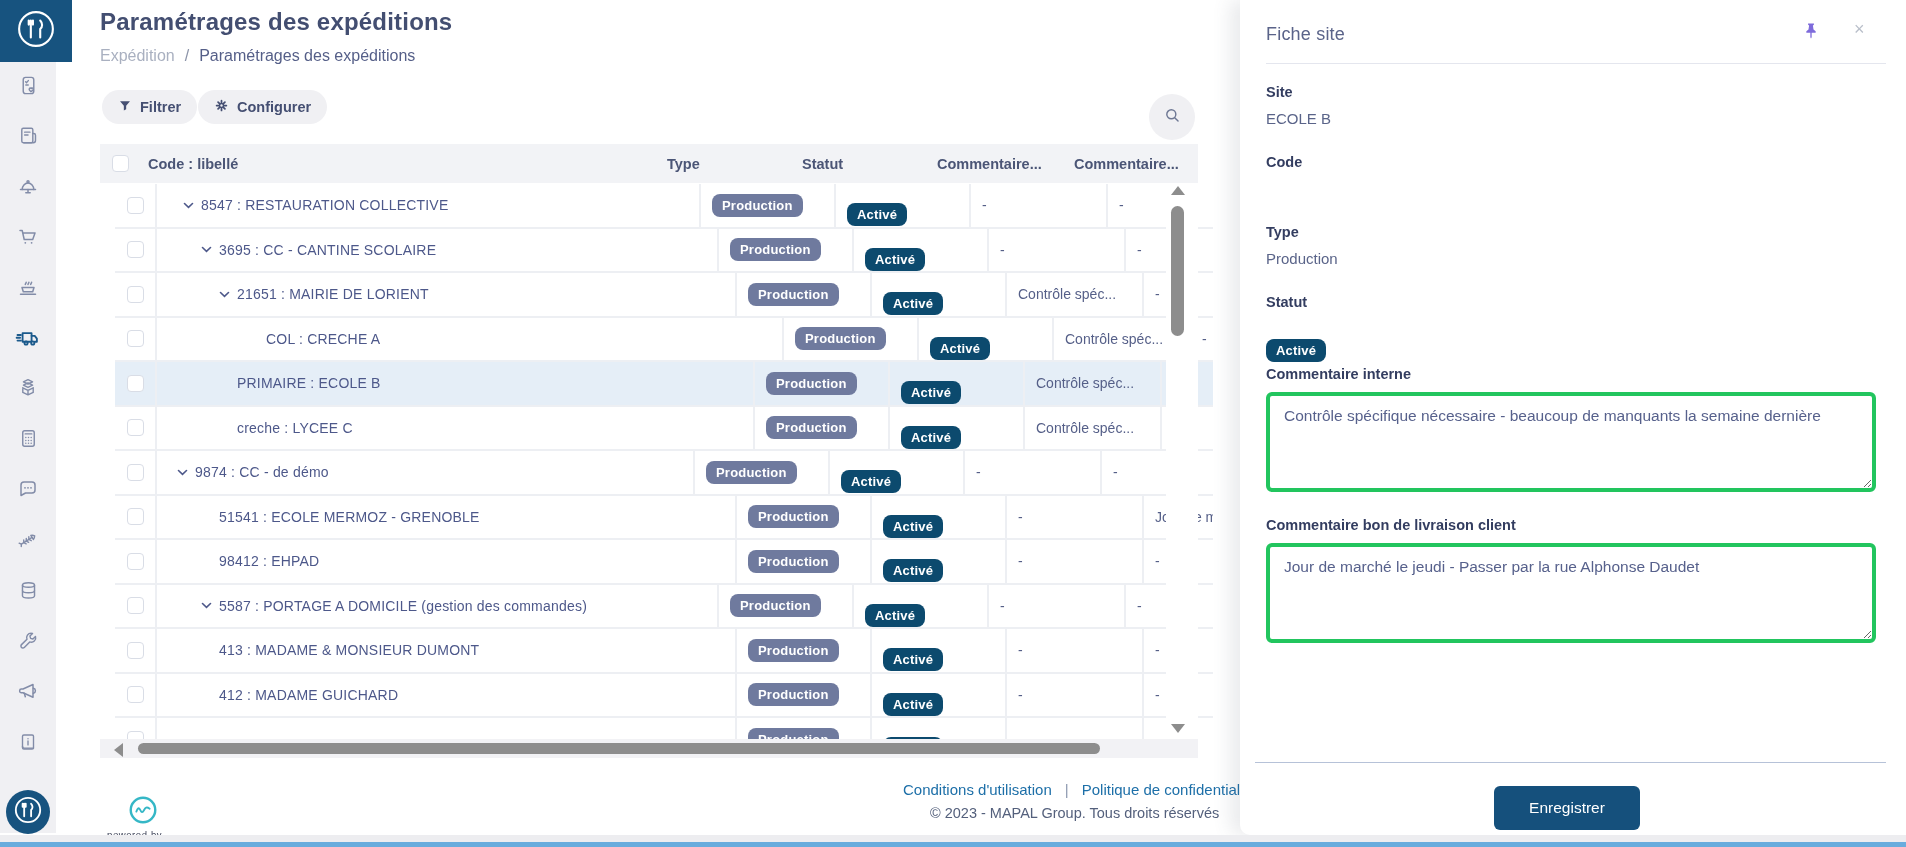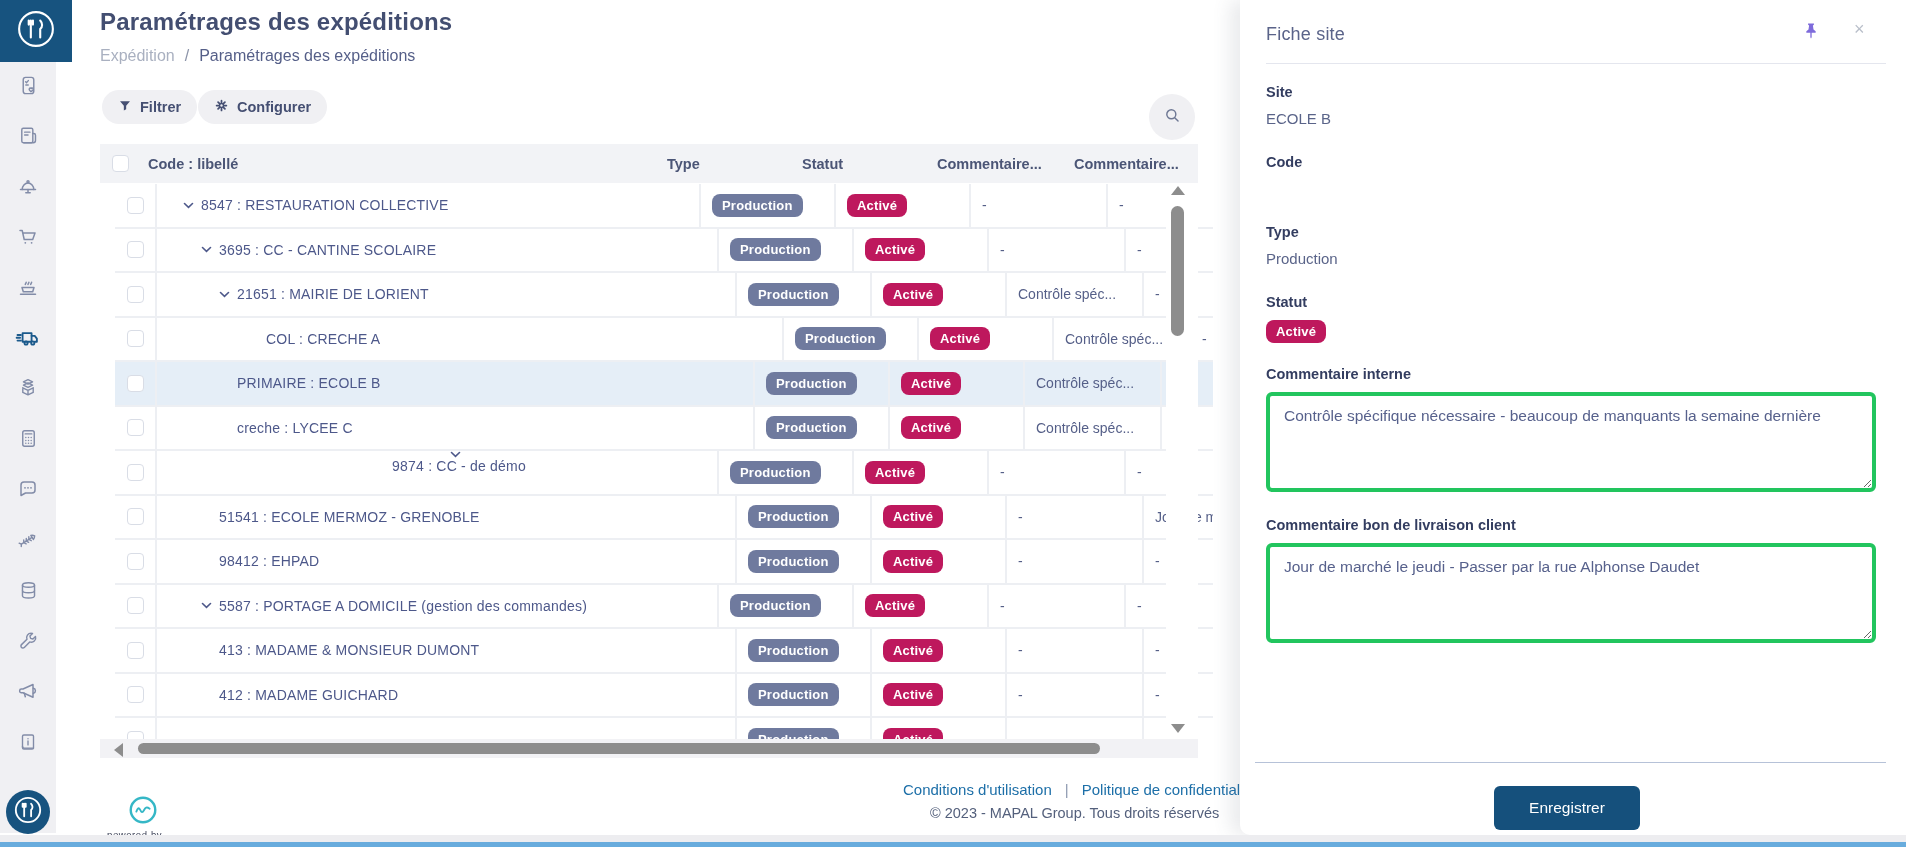--- a/index.html
+++ b/index.html
@@ -44,21 +44,21 @@
   .h2{width:135px;padding-left:11px;}
   .h3{width:135px;padding-left:11px;}
   .h4{width:137px;padding-left:11px;white-space:nowrap;overflow:hidden;}
   .h5{width:135px;padding-left:11px;white-space:nowrap;overflow:hidden;}
   .cb{width:15px;height:15px;border:1.5px solid #d9dde6;border-radius:4px;background:#fff;display:inline-block;}
   .chev{display:inline-flex;margin-right:7px;}
   .rlabel{font-size:14px;color:#4d588a;letter-spacing:.2px;white-space:nowrap;}
   .cmt{font-size:14px;color:#555f88;white-space:nowrap;}
   .badge{display:inline-block;padding:4px 10px;border-radius:8px;font-size:13px;font-weight:bold;color:#fff;letter-spacing:.2px;white-space:nowrap;}
   .btype{background:#6f7a9e;}
-  .bstatus{background:#be185d;}
+  .bstatus{background:#0c4a6e;margin-top:19px;}
 
   
   .vscroll-mask{position:absolute;left:1166px;top:184px;width:32px;height:556px;background:#fff;z-index:3;}
   .tri{width:0;height:0;position:absolute;z-index:5;}
   .tri-up{left:1171px;top:186px;border-left:7px solid transparent;border-right:7px solid transparent;border-bottom:9px solid #8d8d8d;}
   .tri-down{left:1171px;top:724px;border-left:7px solid transparent;border-right:7px solid transparent;border-top:9px solid #8d8d8d;}
   .vthumb{position:absolute;left:1171px;top:206px;width:13px;height:130px;border-radius:6.5px;background:#8d8d8d;z-index:5;cursor:grab;}
   .hscroll-band{position:absolute;left:100px;top:739px;width:1098px;height:19px;background:#f2f2f5;z-index:4;}
   .tri-left{left:114px;top:743px;border-top:7px solid transparent;border-bottom:7px solid transparent;border-right:9px solid #8d8d8d;z-index:5;}
   .hthumb{position:absolute;left:138px;top:743px;width:962px;height:11px;border-radius:5.5px;background:#8d8d8d;z-index:5;cursor:grab;}
@@ -423,21 +423,21 @@
     <div class="c c3">
           <span class="badge bstatus">Activé</span>
         </div>
     <div class="c c4 cmt">Contrôle spéc...</div>
     <div class="c c5 cmt">-</div>
   </div>
       <div class="row">
     <div class="c c0">
           <span class="cb"></span>
         </div>
-    <div class="c c1" style="padding-left: 44px; flex-direction: column;">
+    <div class="c c1" style="padding-left: 20px;">
       <span class="chev">
         <svg width="11" height="7" viewBox="0 0 11 7" fill="none">
               <path d="M1.5 1.5L5.5 5.3 9.5 1.5" stroke="#4d588a" stroke-width="1.6" stroke-linecap="round"></path>
             </svg>
       </span>
       <span class="rlabel">9874 : CC - de démo</span>
     </div>
     <div class="c c2">
           <span class="badge btype">Production</span>
         </div>

